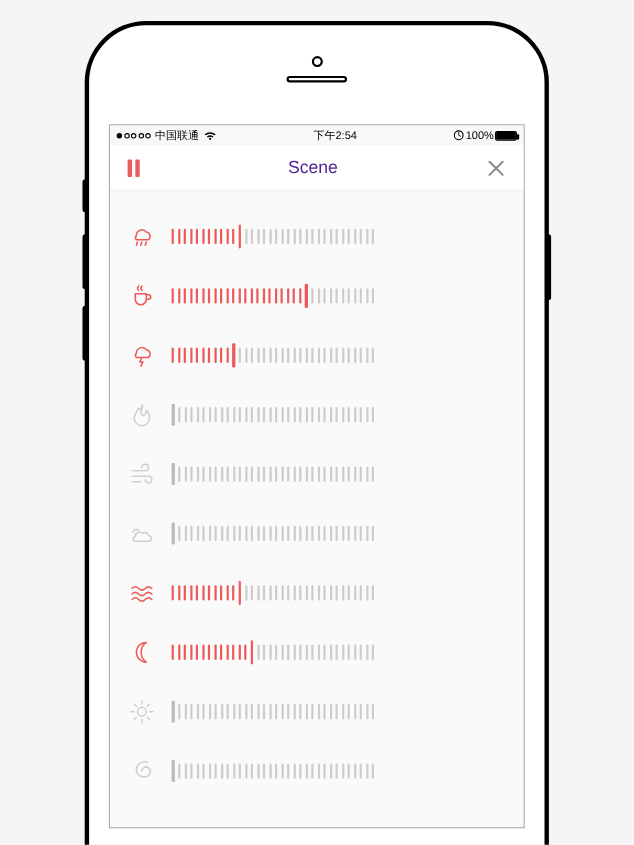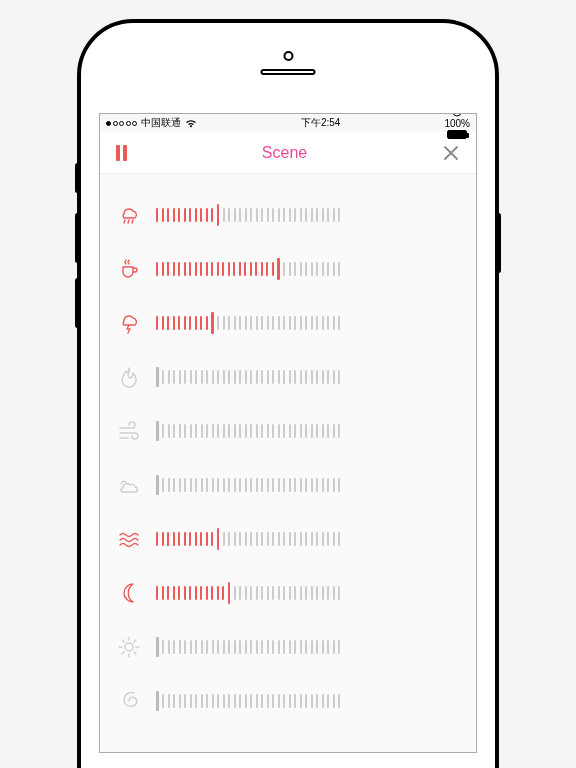--- a/index.html
+++ b/index.html
@@ -69,36 +69,36 @@
       padding: 0 6px;
       font-size: 10px;
       color: #000;
       border-bottom: 0;
     }
     .status-left { display: flex; align-items: center; gap: 4px; }
     .signal-dots { display: flex; gap: 1.5px; }
     .signal-dot { width: 5px; height: 5px; border-radius: 50%; border: 0.8px solid #000; }
     .signal-dot.filled { background: #000; }
     .wifi-icon { font-size: 10px; }
-    .status-right { display: flex; align-items: center; gap: 1px; flex-direction: column; }
+    .status-right { display: flex; align-items: center; gap: 1px; }
     .battery { width: 20px; height: 9px; border: 1px solid #000; border-radius: 2px; position: relative; }
     .battery::after { content: ""; position: absolute; right: -3px; top: 2px; width: 2px; height: 5px; background: #000; border-radius: 0 1px 1px 0; }
     .battery-fill { background: #000; height: 100%; width: 100%; }
     .nav-bar {
       height: 42px;
       background: #fff;
       display: flex;
       align-items: center;
       justify-content: space-between;
       padding: 0 16px;
       border-bottom: 1px solid #eee;
     }
     .pause-icon { display: flex; gap: 3px; }
     .pause-bar { width: 4px; height: 16px; background: #ec5a5a; border-radius: 1px; }
-    .nav-title { font-size: 16px; color: #ec4899; font-weight: 400; }
+    .nav-title { font-size: 16px; color: #4c1d95; font-weight: 400; }
     .close-x { font-size: 20px; color: #666; font-weight: 300; }
     .sounds-list {
       flex: 1;
       padding: 14px 16px 0 16px;
       display: flex;
       flex-direction: column;
       overflow: hidden;
     }
     .sound-row {
       display: flex;

